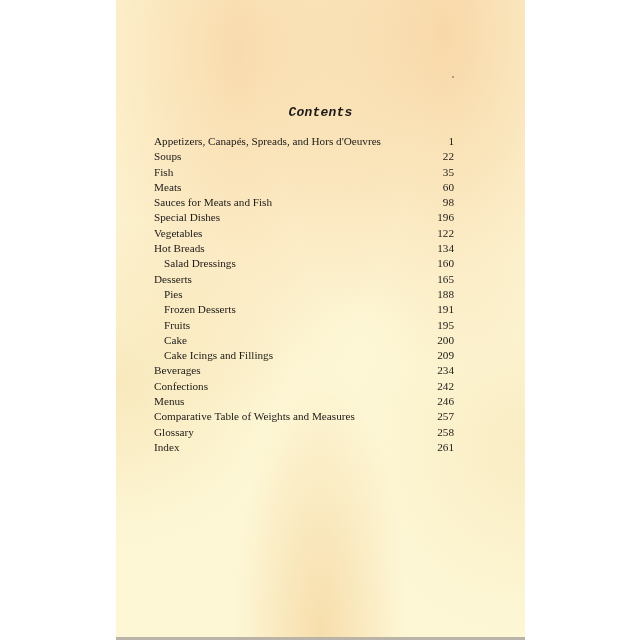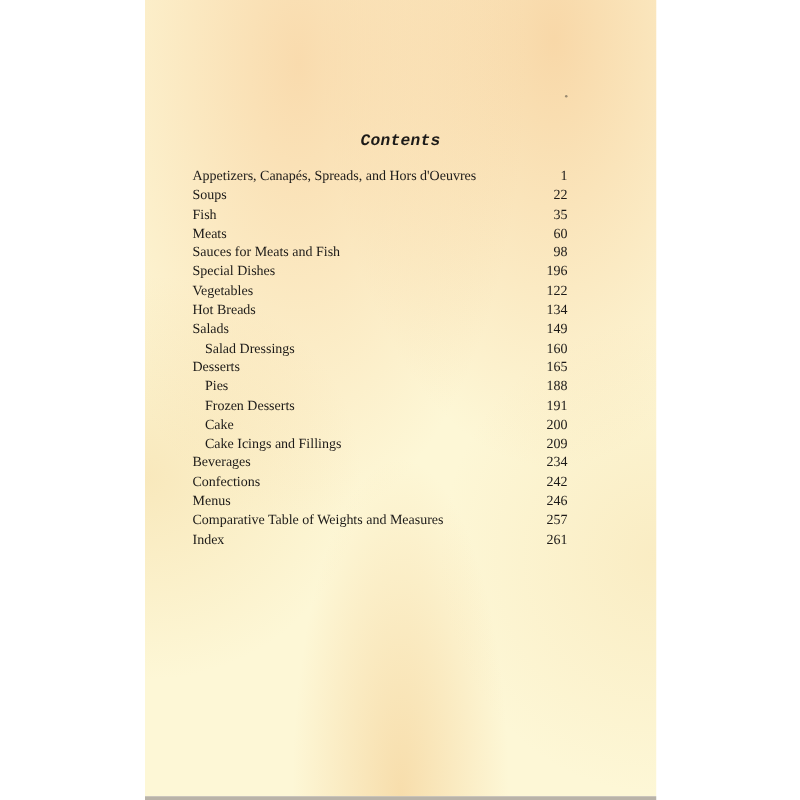--- a/index.html
+++ b/index.html
@@ -128,39 +128,39 @@
           <span class="toc-page">196</span>
         </li>
       <li class="toc-entry">
           <span class="toc-label">Vegetables</span>
           <span class="toc-page">122</span>
         </li>
       <li class="toc-entry">
           <span class="toc-label">Hot Breads</span>
           <span class="toc-page">134</span>
         </li>
-      <li class="toc-entry">
-          <span class="toc-label">Salads</span>
-          <span class="toc-page">149</span>
-        </li>
       <li class="toc-entry sub">
           <span class="toc-label">Salad Dressings</span>
           <span class="toc-page">160</span>
         </li>
       <li class="toc-entry">
           <span class="toc-label">Desserts</span>
           <span class="toc-page">165</span>
         </li>
       <li class="toc-entry sub">
           <span class="toc-label">Pies</span>
           <span class="toc-page">188</span>
         </li>
       <li class="toc-entry sub">
           <span class="toc-label">Frozen Desserts</span>
           <span class="toc-page">191</span>
+        </li>
+      <li class="toc-entry sub">
+          <span class="toc-label">Fruits</span>
+          <span class="toc-page">195</span>
         </li>
       <li class="toc-entry sub">
           <span class="toc-label">Cake</span>
           <span class="toc-page">200</span>
         </li>
       <li class="toc-entry sub">
           <span class="toc-label">Cake Icings and Fillings</span>
           <span class="toc-page">209</span>
         </li>
       <li class="toc-entry">
@@ -173,19 +173,23 @@
         </li>
       <li class="toc-entry">
           <span class="toc-label">Menus</span>
           <span class="toc-page">246</span>
         </li>
       <li class="toc-entry">
           <span class="toc-label">Comparative Table of Weights and Measures</span>
           <span class="toc-page">257</span>
         </li>
       <li class="toc-entry">
+          <span class="toc-label">Glossary</span>
+          <span class="toc-page">258</span>
+        </li>
+      <li class="toc-entry">
           <span class="toc-label">Index</span>
           <span class="toc-page">261</span>
         </li>
     </ul>
   </div>
   <div class="page-bottom-strip"></div>
 </div>
 
 </body></html>

